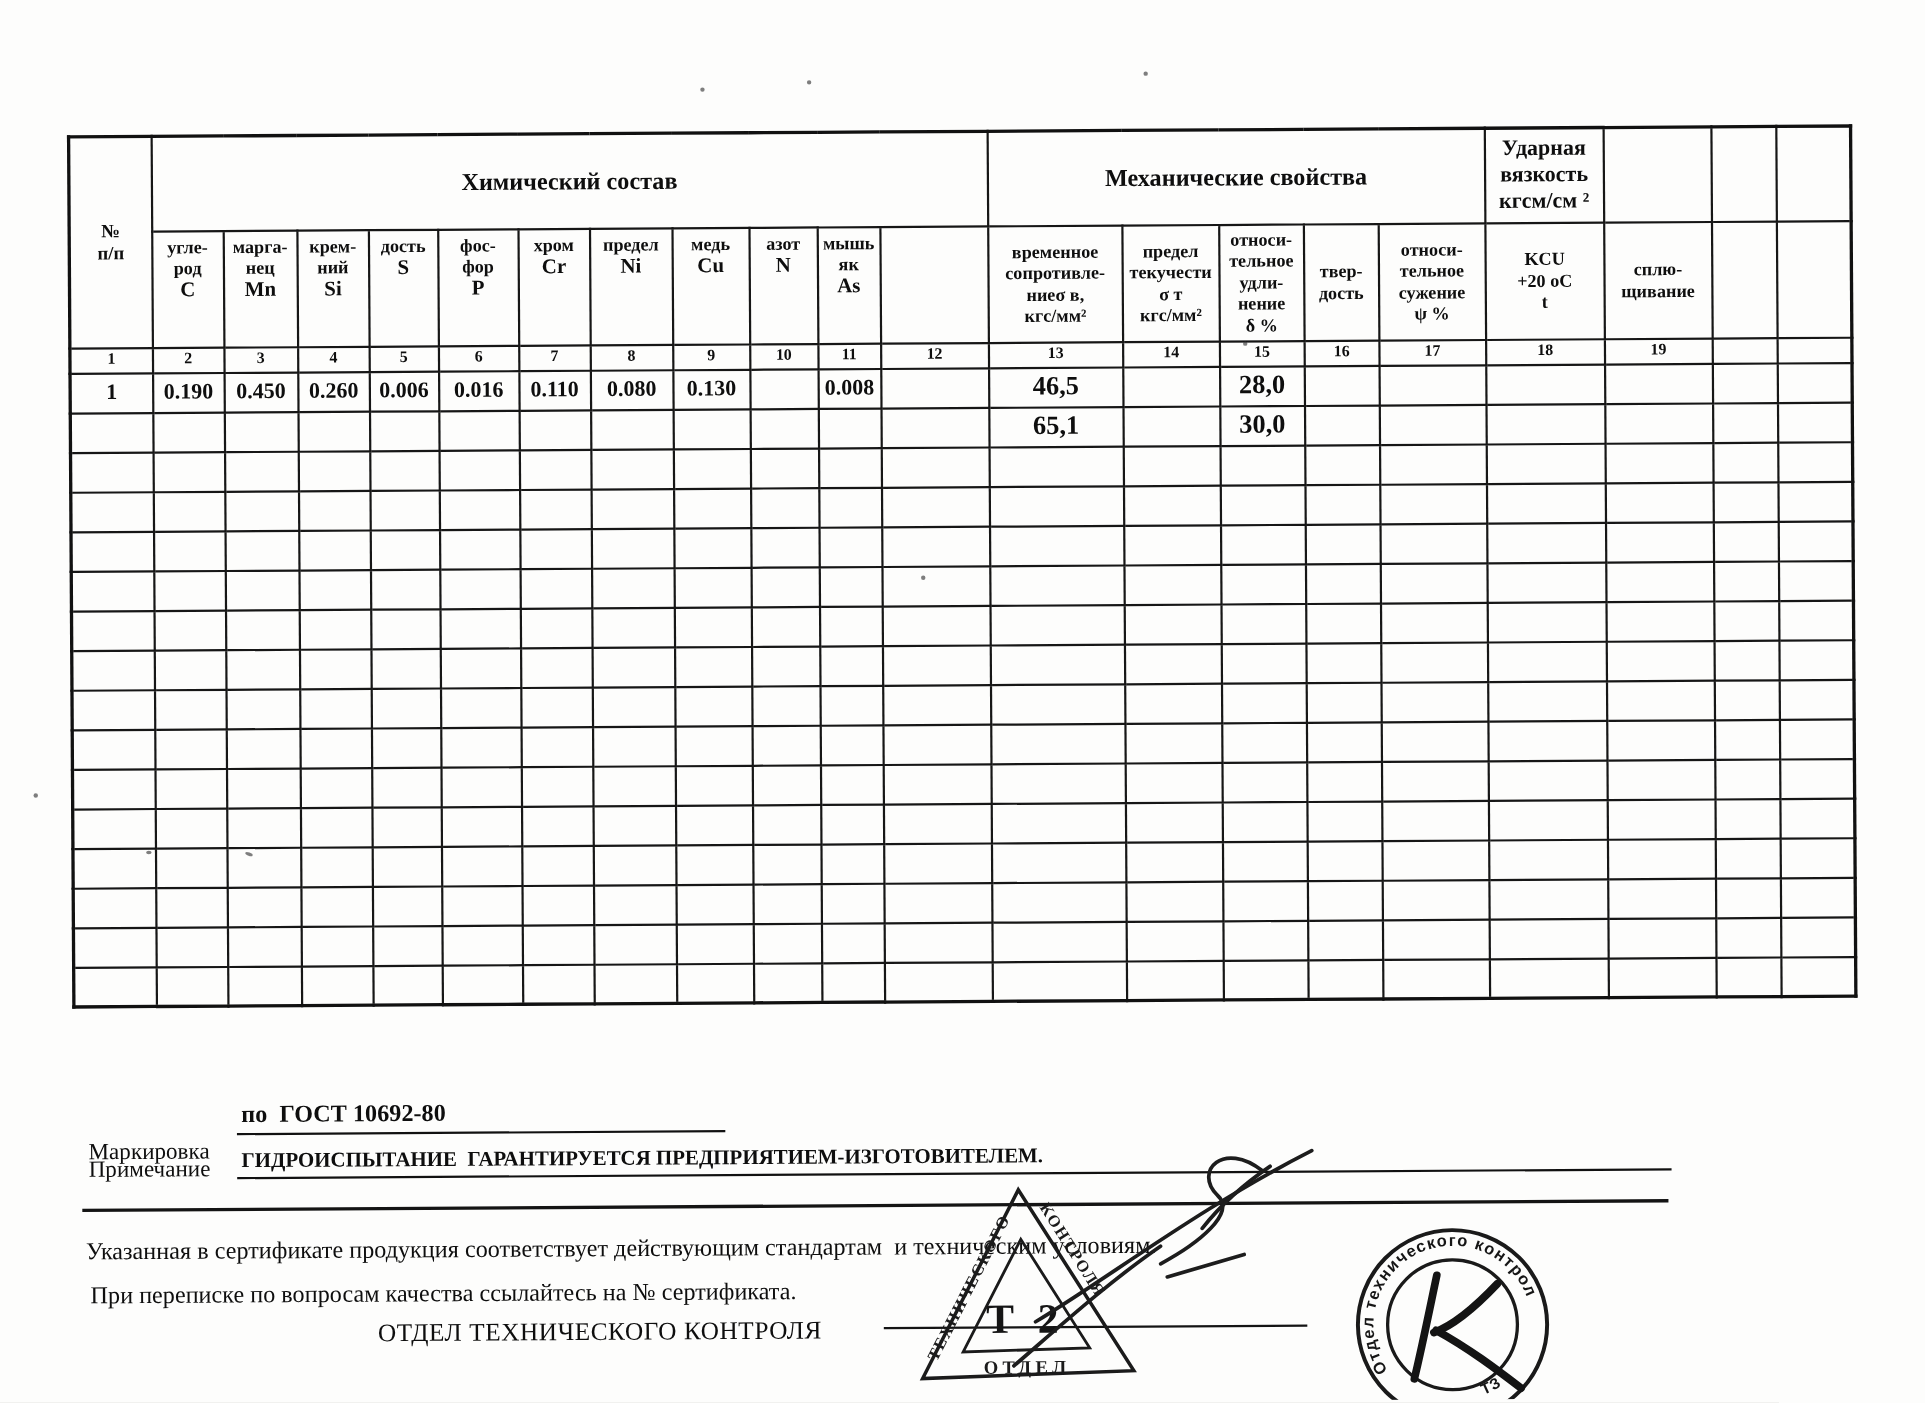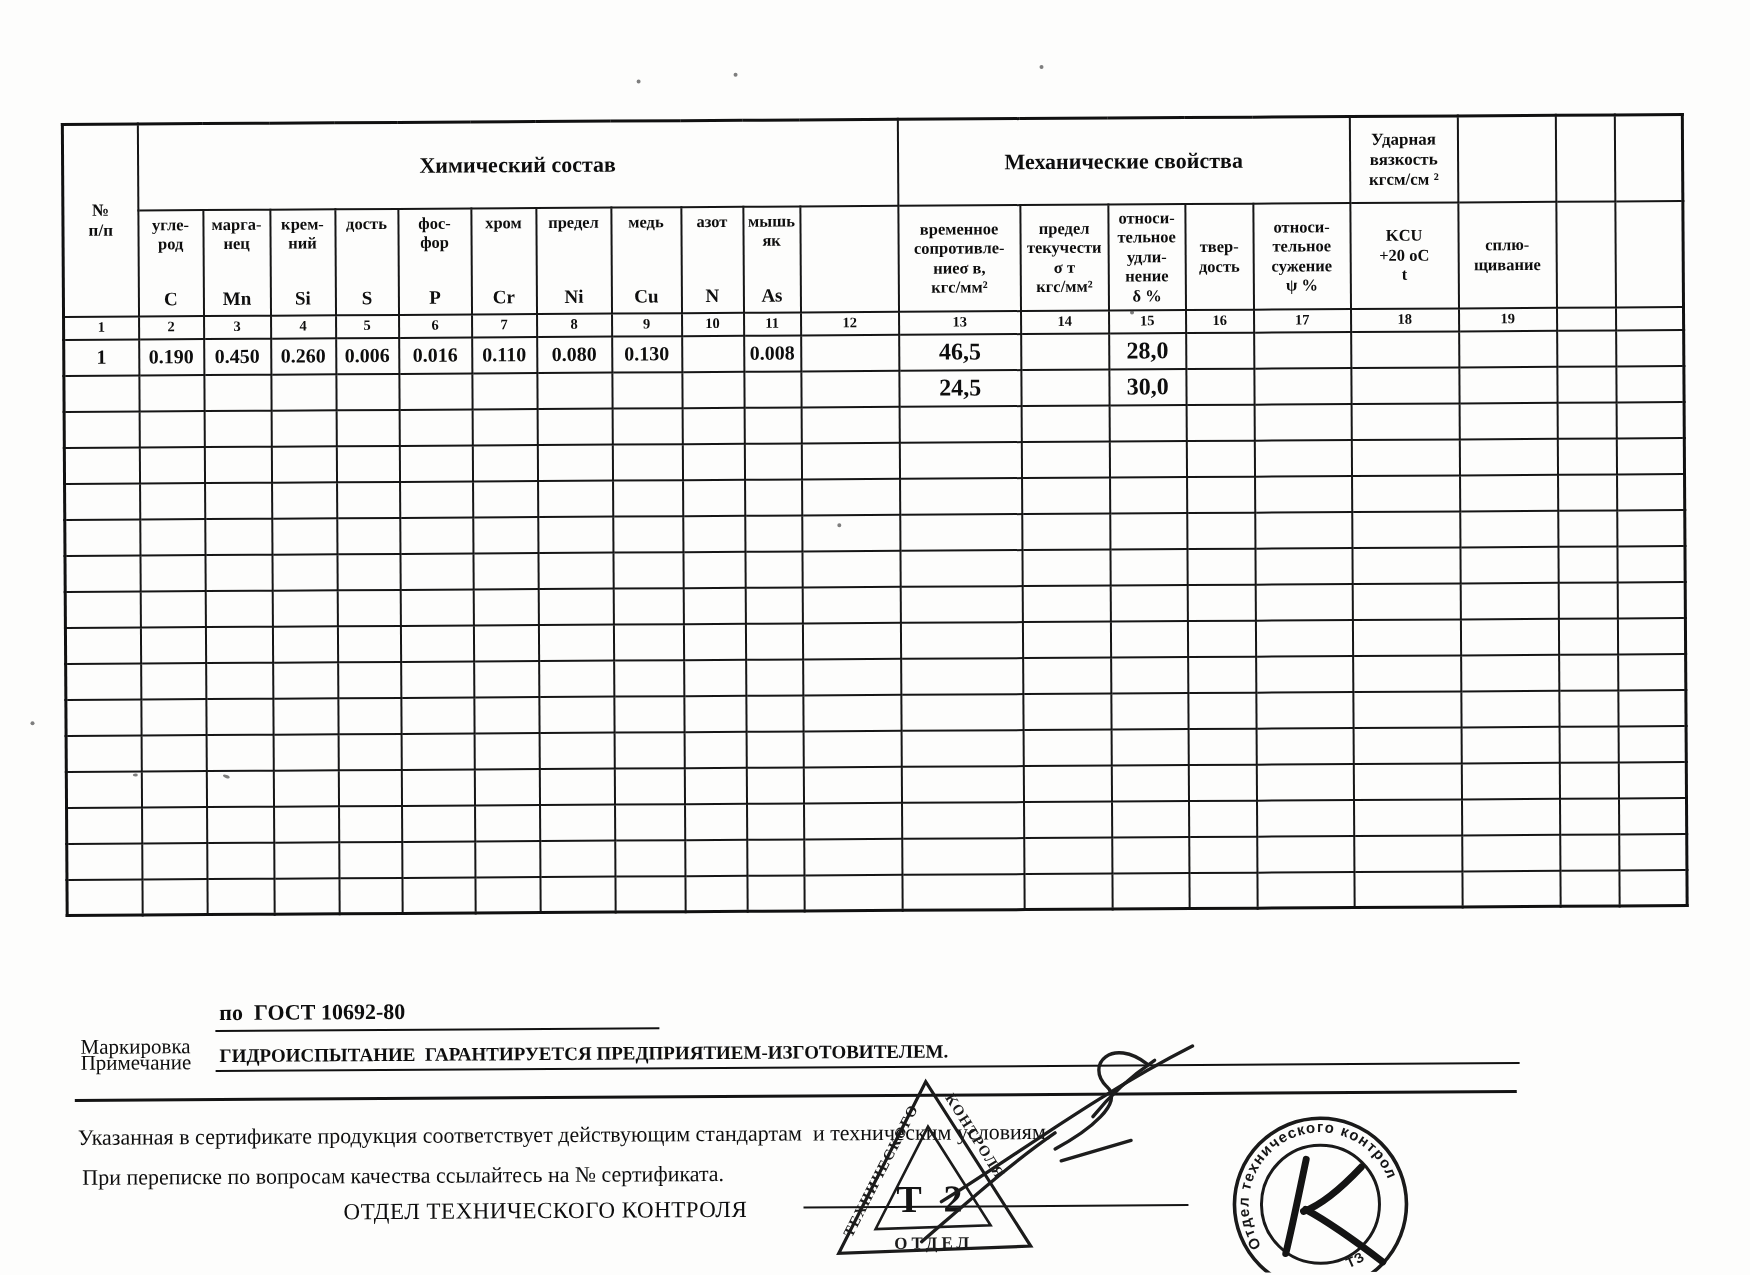--- a/index.html
+++ b/index.html
@@ -18,24 +18,24 @@
     border:2px solid #161616;padding:0;margin:0;overflow:hidden;
     font-weight:bold;text-align:center;vertical-align:middle;
     white-space:pre-line;line-height:1.18;
   }
   table.cert{border:3px solid #111;}
   tr.r-group{height:86px;}
   tr.r-cols{height:104px;}
   tr.r-nums{height:23px;}
   tr.r-body{height:36px;}
   th.g{font-size:22px;font-weight:bold;}
-  th.g-impact{font-size:17px;line-height:1.25;}
+  th.g-impact{font-size:20px;line-height:1.25;}
   th.c-rownum{font-size:17px;}
   th.colhead{font-size:16.5px;}
-  th.colhead .hwrap{display:flex;flex-direction:column;justify-content:space-between;
+  th.colhead .hwrap{display:flex;flex-direction:column;
     height:96px;padding:4px 1px 4px 1px;}
   th.colhead .hwrap.center{justify-content:center;}
   th.colhead .t{white-space:pre-line;}
   th.colhead .s{font-size:19px;}
   td.numcell{font-size:14.5px;}
   td.body-cell{font-size:20px;}
   td.body-cell.mech{font-size:24px;}
 
   
   .abs{position:absolute;}
@@ -189,21 +189,21 @@
             <td class="body-cell"></td>
             <td class="body-cell"></td>
             <td class="body-cell"></td>
             <td class="body-cell"></td>
             <td class="body-cell"></td>
             <td class="body-cell"></td>
             <td class="body-cell"></td>
             <td class="body-cell"></td>
             <td class="body-cell"></td>
             <td class="body-cell"></td>
-            <td class="body-cell mech">24,5</td>
+            <td class="body-cell mech">65,1</td>
             <td class="body-cell mech"></td>
             <td class="body-cell mech">30,0</td>
             <td class="body-cell mech"></td>
             <td class="body-cell mech"></td>
             <td class="body-cell mech"></td>
             <td class="body-cell mech"></td>
             <td class="body-cell mech"></td>
             <td class="body-cell mech"></td>
           </tr>
           <tr class="r-body">

